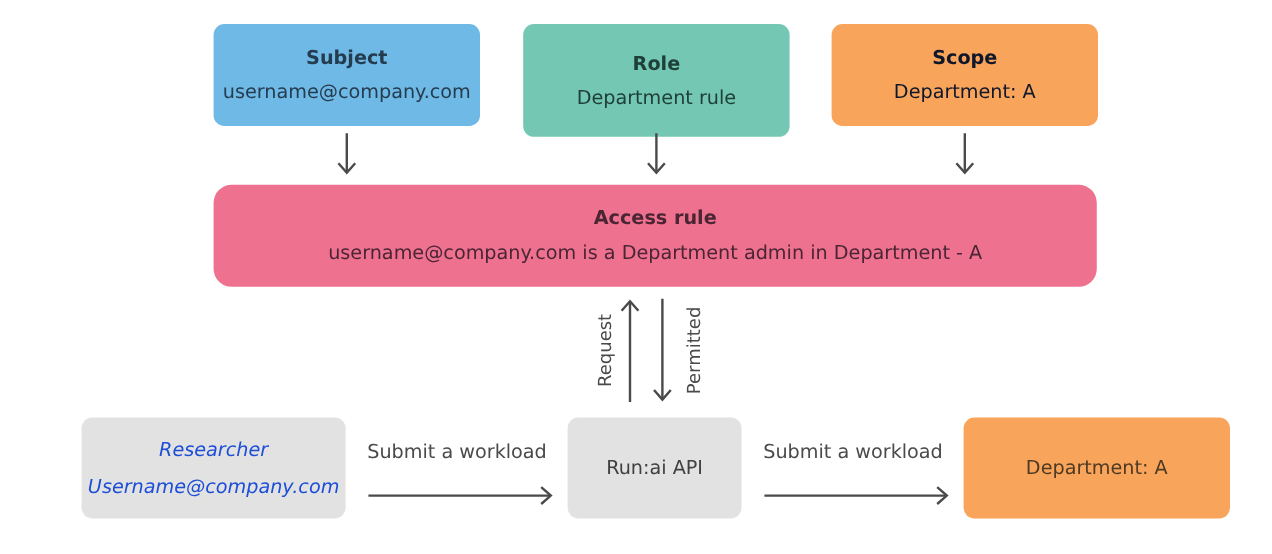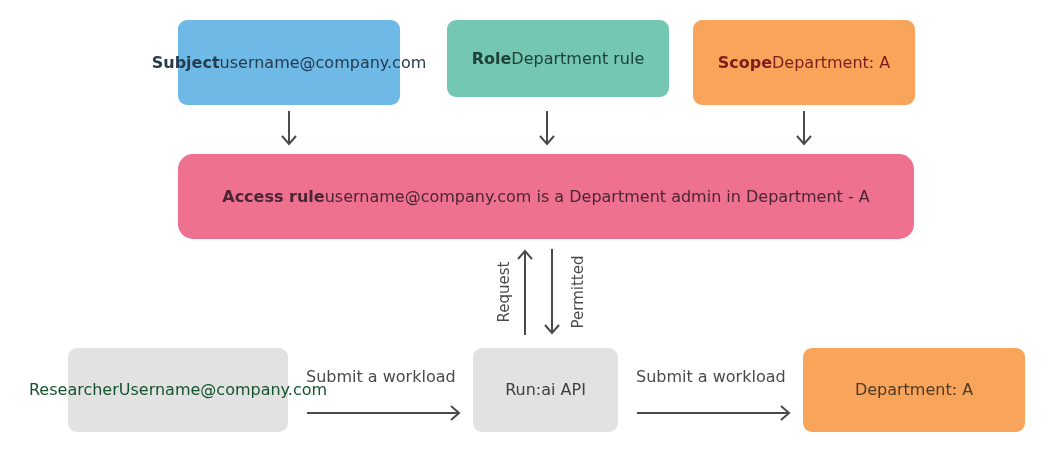--- a/index.html
+++ b/index.html
@@ -12,42 +12,42 @@
     width: 1060px;
     height: 462px;
     background: #ffffff;
     font-family: "DejaVu Sans", "Liberation Sans", sans-serif;
     overflow: hidden;
   }
   .box {
     position: absolute;
     border-radius: 9px;
     display: flex;
-    flex-direction: row;
+    flex-direction: column;
     align-items: center;
     justify-content: center;
     row-gap: 9px;
     text-align: center;
     box-sizing: border-box;
   }
   .box .title {
     font-size: 16px;
     font-weight: bold;
     line-height: 20px;
     white-space: nowrap;
   }
   .box .value {
     font-size: 16px;
     line-height: 20px;
     white-space: nowrap;
     text-align: right;
   }
   
   #box-subject   { left: 178px; top: 20px; width: 222px; height: 85px; }
-  #box-role      { left: 436px; top: 20px; width: 222px; height: 77px; margin-left: 11px; }
+  #box-role      { left: 436px; top: 20px; width: 222px; height: 94px; }
   #box-scope     { left: 693px; top: 20px; width: 222px; height: 85px; }
   
   #box-access-rule { left: 178px; top: 154px; width: 736px; height: 85px; border-radius: 15px; }
   
   #box-researcher { left: 68px;  top: 348px; width: 220px; height: 84px; row-gap: 11px; }
   #box-api        { left: 473px; top: 348px; width: 145px; height: 84px; }
   #box-department { left: 803px; top: 348px; width: 222px; height: 84px; }
 
   .arrow { position: absolute; }
   .arrow svg { display: block; }
@@ -92,21 +92,21 @@
   <div class="box" id="box-subject" style="background-color: rgb(111, 185, 231); color: rgb(37, 60, 78);">
     <div class="title">Subject</div>
     <div class="value">username@company.com</div>
   </div>
 
   <div class="box" id="box-role" style="background-color: rgb(116, 199, 178); color: rgb(30, 64, 56);">
     <div class="title">Role</div>
     <div class="value">Department rule</div>
   </div>
 
-  <div class="box" id="box-scope" style="background-color: rgb(249, 164, 91); color: #7f1d1d;">
+  <div class="box" id="box-scope" style="background-color: rgb(249, 164, 91); color: #0f172a;">
     <div class="title">Scope</div>
     <div class="value">Department: A</div>
   </div>
 
   <div class="arrow" id="arrow-subject-down" style="color: rgb(74, 74, 74);">
     <svg width="24" height="37" viewBox="0 0 24 37" fill="none" stroke="currentColor" stroke-width="2">
       <line x1="12" y1="1" x2="12" y2="33"></line>
       <polyline points="5,26 12,34 19,26" stroke-linejoin="miter"></polyline>
     </svg>
   </div>
@@ -136,21 +136,21 @@
   </div>
   <div class="arrow" id="arrow-permitted-down" style="color: rgb(74, 74, 74);">
     <svg width="24" height="88" viewBox="0 0 24 88" fill="none" stroke="currentColor" stroke-width="2">
       <line x1="12" y1="1" x2="12" y2="84"></line>
       <polyline points="5,77 12,85 19,77" stroke-linejoin="miter"></polyline>
     </svg>
   </div>
   <div class="vlabel" id="label-request" style="color: rgb(74, 74, 74);">Request</div>
   <div class="vlabel" id="label-permitted" style="color: rgb(74, 74, 74);">Permitted</div>
 
-  <div class="box" id="box-researcher" style="background-color: rgb(226, 226, 226); color: #14532d;">
+  <div class="box" id="box-researcher" style="background-color: rgb(226, 226, 226); color: #1d4ed8; font-style: italic;">
     <div class="value">Researcher</div>
     <div class="value">Username@company.com</div>
   </div>
 
   <div class="hlabel" id="label-submit-1" style="color: rgb(74, 74, 74);">Submit a workload</div>
   <div class="arrow" id="arrow-submit-1" style="color: rgb(74, 74, 74);">
     <svg width="156" height="24" viewBox="0 0 156 24" fill="none" stroke="currentColor" stroke-width="2">
       <line x1="1" y1="12" x2="152" y2="12"></line>
       <polyline points="145,5 153,12 145,19" stroke-linejoin="miter"></polyline>
     </svg>

